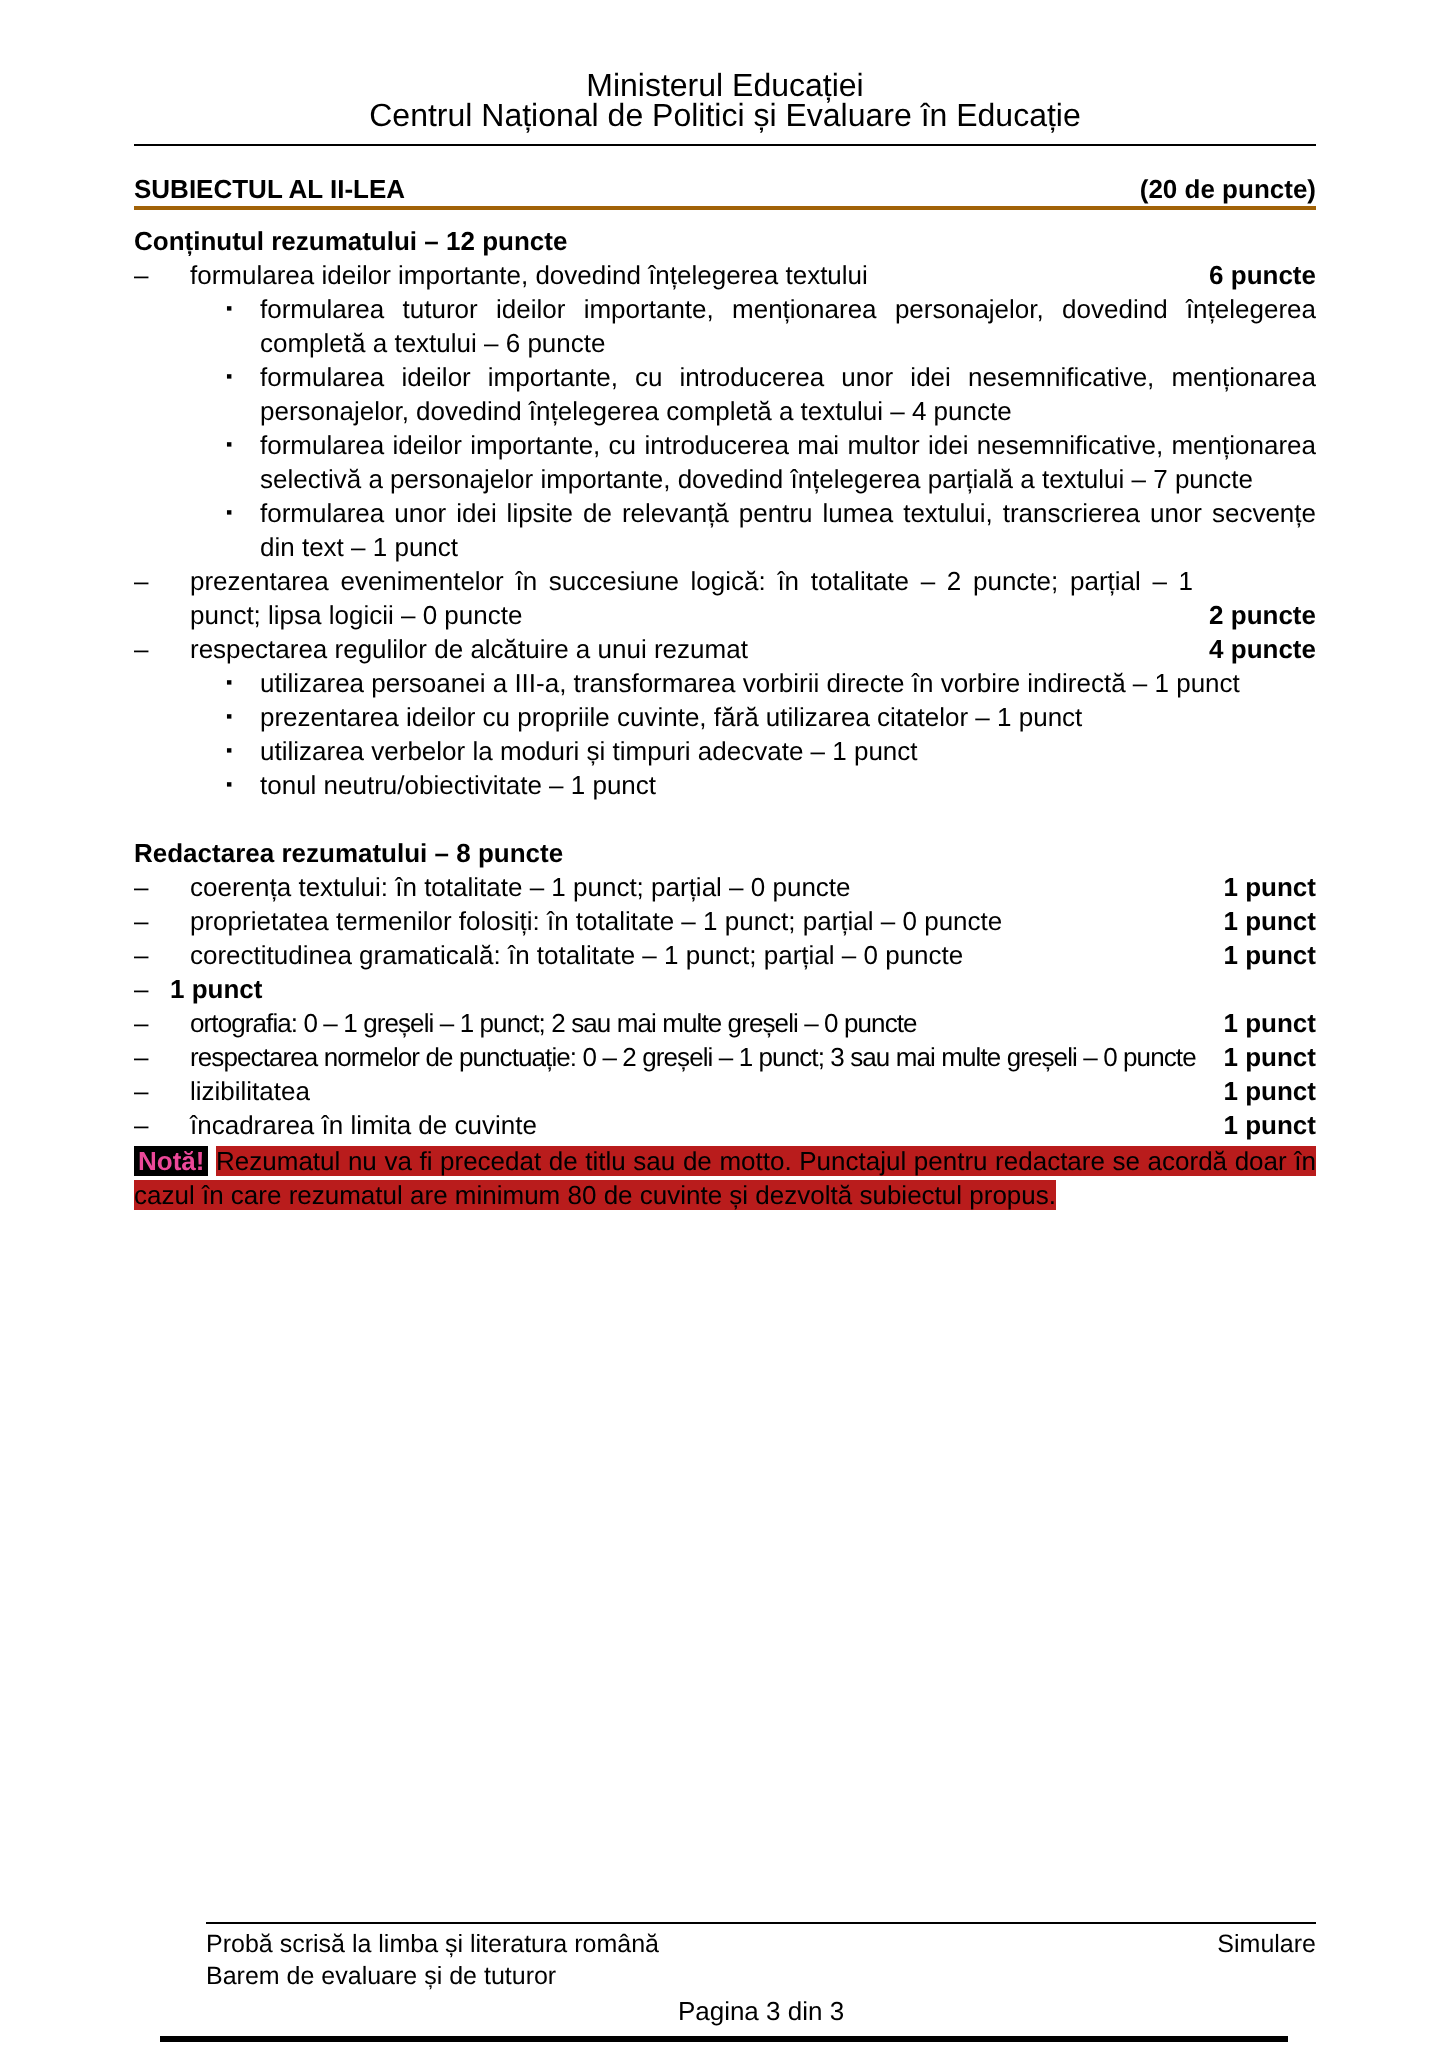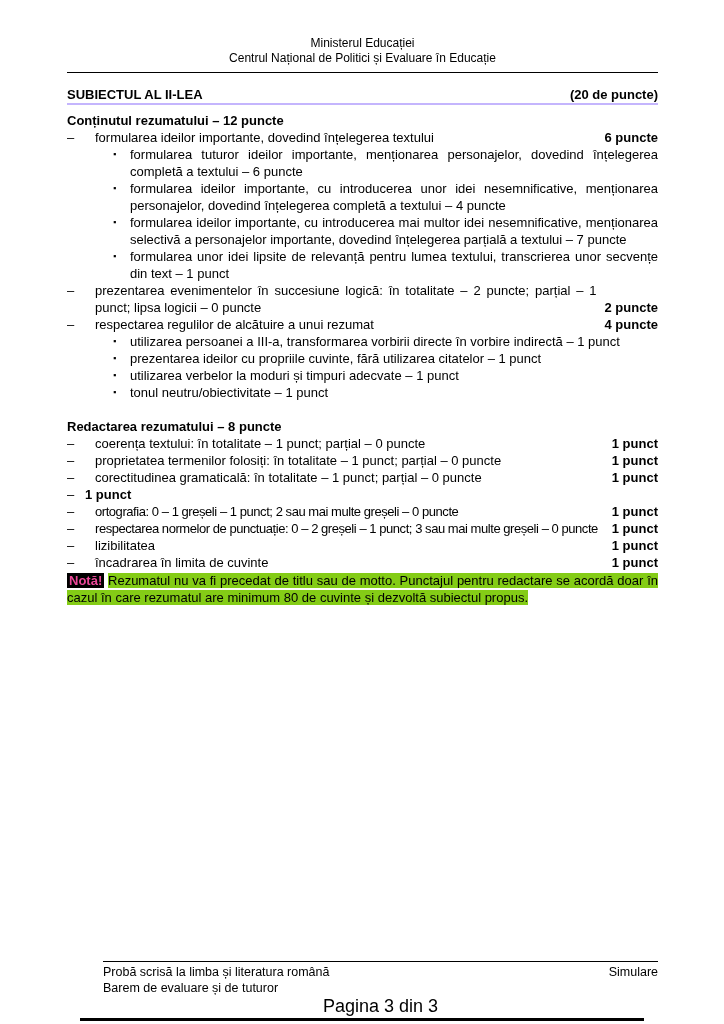--- a/index.html
+++ b/index.html
@@ -3,26 +3,26 @@
 <meta charset="utf-8">
 <title>Barem de evaluare – Subiectul al II-lea</title>
 <style>
   * { margin:0; padding:0; box-sizing:border-box; }
   html,body { background:#888; }
   .page {
     width:724px; height:1024px; margin:0 auto; background:#fff;
     font-family:"Liberation Sans", sans-serif; font-size:13px; color:#000;
     position:relative; padding:36px 66px 0 67px; overflow:hidden;
   }
-  .doc-header { text-align:center; font-size:12px; line-height:15px; }
+  .doc-header { text-align:center; font-size:16px; line-height:15px; }
   .header-rule { border-top:1px solid #000; margin-top:6px; height:0; }
 
   .subject-row {
     display:flex; justify-content:space-between; align-items:flex-end;
-    font-weight:bold; font-size:13px; border-bottom:2px solid #c4b5fd;
+    font-weight:bold; font-size:13px; border-bottom:2px solid #a16207;
     margin-top:14px; padding-bottom:1px;
   }
   .section-title { font-weight:bold; line-height:17px; margin-top:7px; }
   .section-gap { margin-top:17px; }
 
   .dash-item { display:flex; line-height:17px; }
   .dash-marker { width:18px; flex:none; }
   .dash-text { flex:1; text-align:justify; padding-right:8px;margin-left:10px; }
   .pts { font-weight:bold; white-space:nowrap; align-self:flex-end; }
   .condensed { letter-spacing:-0.45px; }
@@ -31,21 +31,21 @@
   .bullet-item { display:flex; line-height:17px; }
   .bullet-marker { width:17px; flex:none; font-size:9px; line-height:17px; }
   .bullet-text { flex:1; text-align:justify; }
 
   .note { margin-top:1px; line-height:17px; text-align:justify; }
   .note-label { font-weight:bold; padding:0 2px; }
 
   .footer { position:absolute; left:67px; right:66px; bottom:10px; font-size:12.5px; line-height:16px;margin-left:36px; }
   .footer-rule { border-top:1px solid #000; height:0; margin-bottom:2px; }
   .footer-row { display:flex; justify-content:space-between; }
-  .footer-page { text-align:center; margin-top:2px; font-size:18px; }
+  .footer-page { text-align:center; margin-top:2px; font-size:13px; }
   .bottom-bar { position:absolute; left:80px; right:80px; bottom:3px; height:3px; background:#000; }
 </style>
 </head>
 <body>
 
 <div class="page">
 
   <div class="doc-header">
     <div>Ministerul Educației</div>
     <div>Centrul Național de Politici și Evaluare în Educație</div>
@@ -148,21 +148,21 @@
     <span class="dash-marker">–</span>
     <div class="dash-text">lizibilitatea</div>
     <div class="pts">1 punct</div>
   </div>
   <div class="dash-item">
     <span class="dash-marker">–</span>
     <div class="dash-text">încadrarea în limita de cuvinte</div>
     <div class="pts">1 punct</div>
   </div>
 
-  <p class="note"><span class="note-label" style="background-color: rgb(0, 0, 0); color: #ec4899;">Notă!</span> <span class="note-body" style="background-color: #84cc16;">Rezumatul nu va fi precedat de titlu sau de motto. Punctajul pentru redactare se acordă doar în cazul în care rezumatul are minimum 80 de cuvinte și dezvoltă subiectul propus.</span></p>
+  <p class="note"><span class="note-label" style="background-color: rgb(0, 0, 0); color: #ec4899;">Notă!</span> <span class="note-body" style="background-color: #b91c1c;">Rezumatul nu va fi precedat de titlu sau de motto. Punctajul pentru redactare se acordă doar în cazul în care rezumatul are minimum 80 de cuvinte și dezvoltă subiectul propus.</span></p>
 
   <div class="footer">
     <div class="footer-rule"></div>
     <div class="footer-row">
       <span>Probă scrisă la limba și literatura română</span>
       <span>Simulare</span>
     </div>
     <div>Barem de evaluare și de tuturor</div>
     <div class="footer-page">Pagina 3 din 3</div>
   </div>

